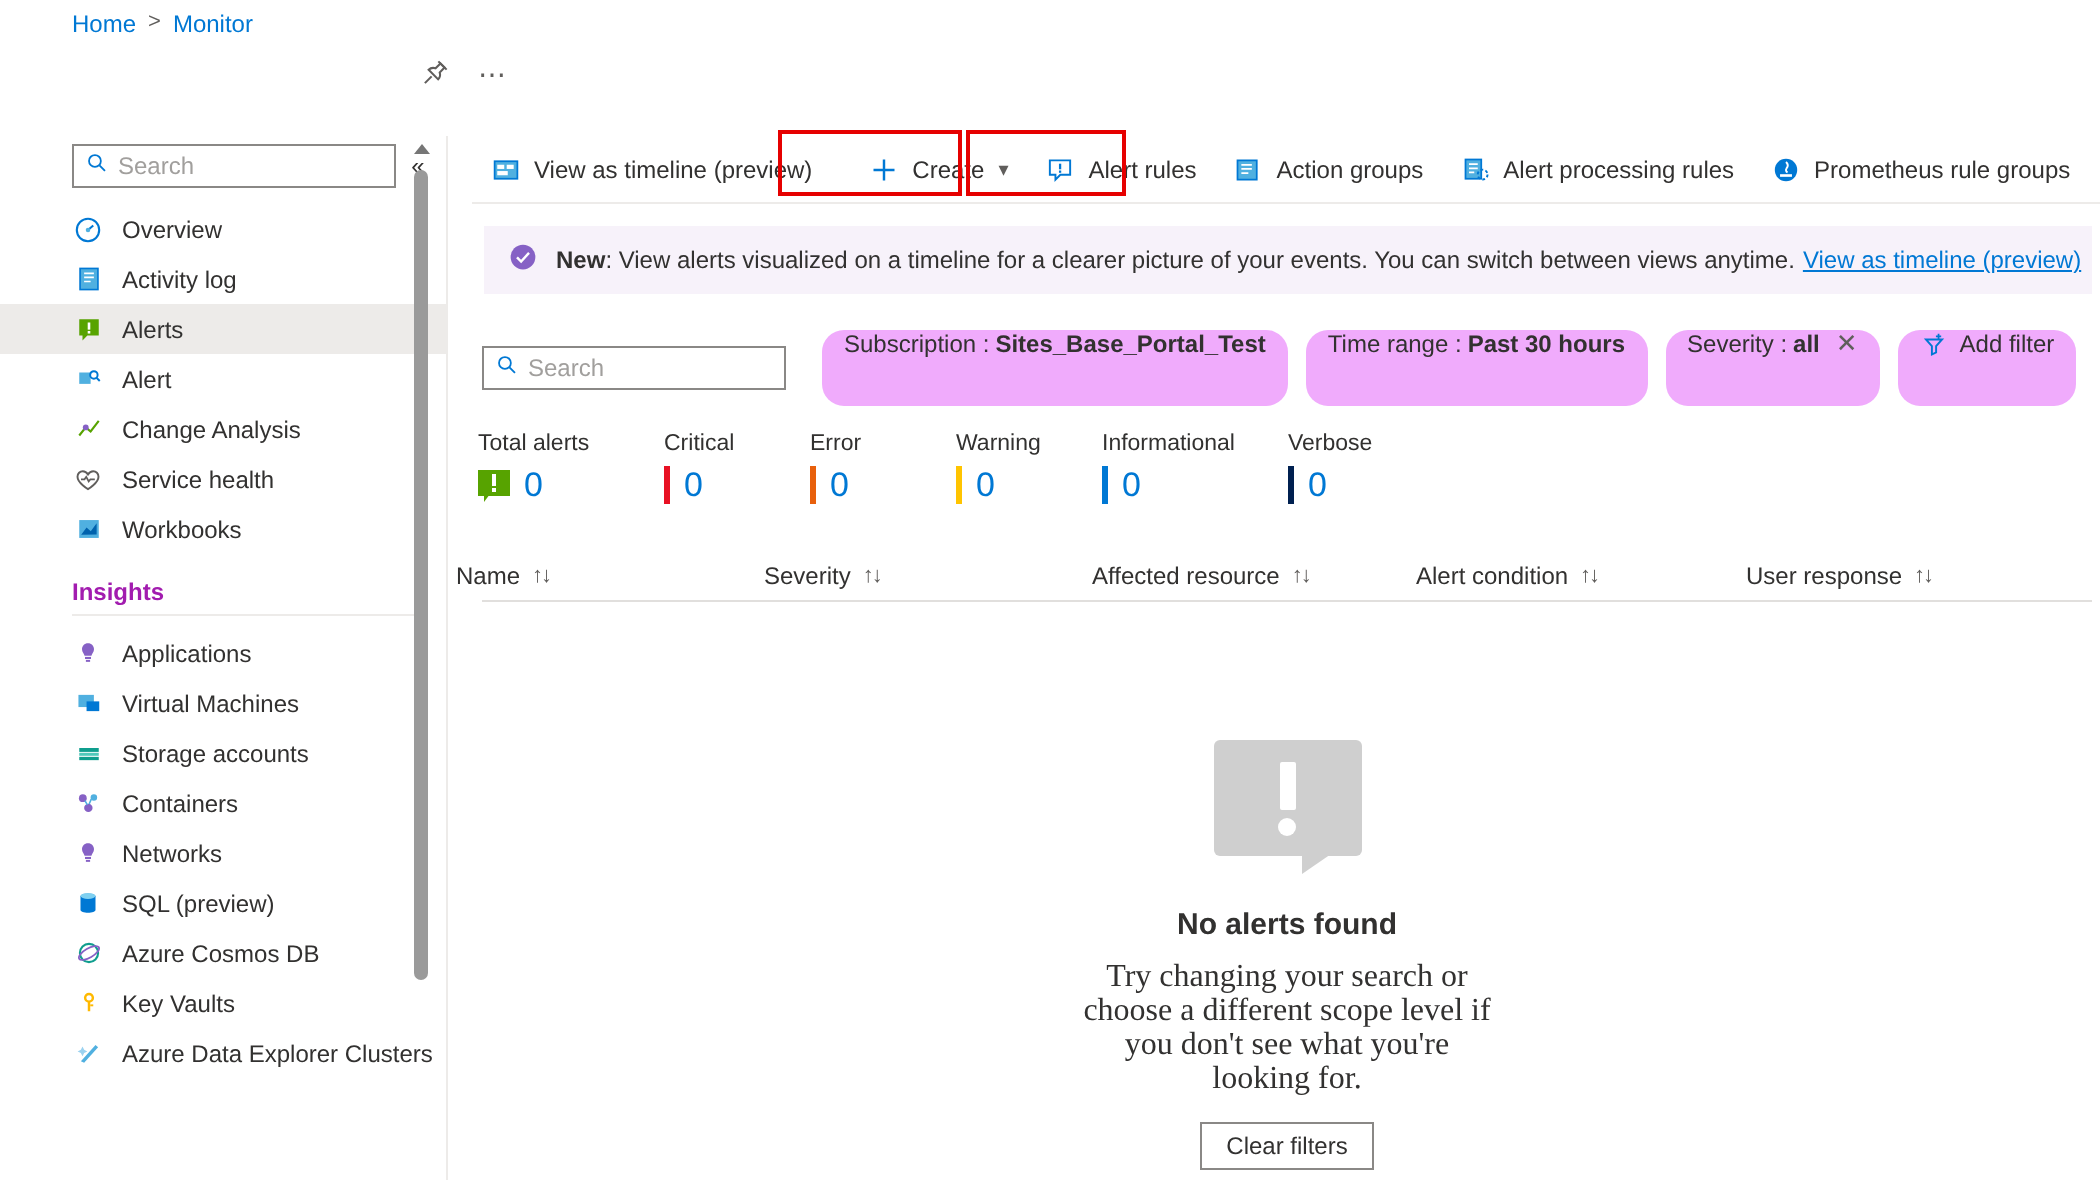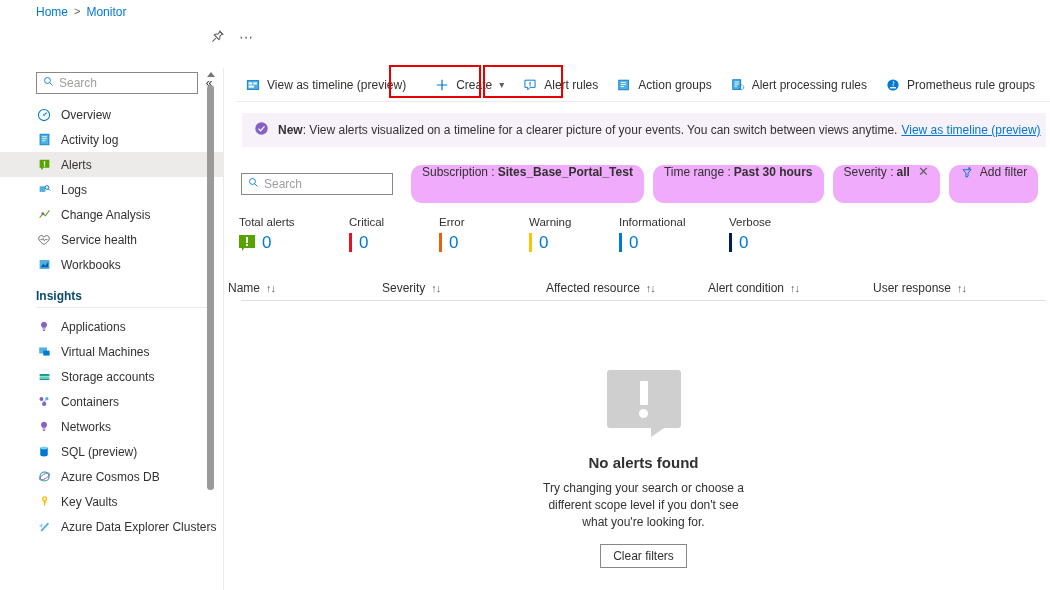--- a/index.html
+++ b/index.html
@@ -98,21 +98,21 @@
     font-size: 12px; color: #323130; cursor: pointer;
     white-space: nowrap;
   }
   .nav-item.active { background: #edebe9; }
   .nav-item .ico {
     width: 16px; height: 16px; margin-right: 9px;
     flex: 0 0 auto; display: flex; align-items: center; justify-content: center;
   }
   .nav-group-title {
     padding-left: 36px; font-size: 12px; font-weight: bold;
-    color: #0c4a6e; margin-top: 12px; margin-bottom: 2px;
+    color: #a21caf; margin-top: 12px; margin-bottom: 2px;
   }
   .nav-group-rule {
     margin: 4px 16px 6px 36px; border-top: 1px solid #edebe9;
   }
 
   
   .nav-scroll {
     position: absolute; right: 6px; top: 0; width: 14px; height: 522px;
   }
   .nav-scroll .up-arrow {
@@ -195,21 +195,21 @@
   .pill b { font-weight: bold; margin-left: 3px; }
   .pill .x {
     margin-left: 8px; color: #605e5c; font-size: 13px; line-height: 1;
   }
   .pill.addf { color: #323130; }
   .pill.addf .fi { margin-right: 6px; display: flex; }
 
   
   .sevrow {
     position: absolute; left: 239px; top: 216px;
-    display: flex; align-items: flex-end; gap: 17px;
+    display: flex; align-items: flex-end;
   }
   .sevcell { width: 73px; }
   .sevcell.first { width: 93px; }
   .sevlabel { font-size: 11.5px; color: #323130; margin-bottom: 3px; }
   .sevval { display: flex; align-items: center; height: 22px; }
   .sevbar { width: 3px; height: 19px; margin-right: 7px; flex: 0 0 auto; }
   .sevnum { font-size: 17px; color: #0078d4; line-height: 19px; }
   .sevicon {
     width: 16px; height: 15px; position: relative; margin-right: 7px; flex: 0 0 auto;
   }
@@ -258,22 +258,22 @@
     background: #fff; border-radius: 1px;
   }
   .empty-ico .dot {
     position: absolute; left: 32.5px; top: 39px; width: 9px; height: 9px;
     background: #fff; border-radius: 50%;
   }
   .empty-title {
     margin-top: 18px; font-size: 15px; font-weight: bold; color: #323130;
   }
   .empty-desc {
-    margin-top: 9px; font-size: 12px; color: #323130;
-    text-align: center; line-height: 17px; max-width: 205px;
+    margin-top: 9px; font-size: 16px; color: #323130;
+    text-align: center; line-height: 17px; max-width: 205px; font-family: Liberation Serif, serif;
   }
   .empty-btn {
     margin-top: 13px; height: 24px; min-width: 82px;
     border: 1px solid #8a8886; background: #fff;
     font-size: 12px; color: #323130;
     display: flex; align-items: center; justify-content: center;
     padding: 0 12px; cursor: pointer;
     font-family: "Liberation Sans", sans-serif;
   }
 </style>
@@ -360,21 +360,21 @@
         <span>Alerts</span>
       </div>
       <div class="nav-item">
         <span class="ico">
           <svg width="13" height="13" viewBox="0 0 16 16">
               <rect x="2" y="4" width="7" height="7" fill="#50b0e0"></rect>
               <circle cx="11" cy="5.5" r="2.3" fill="none" stroke="#0078d4" stroke-width="1.2"></circle>
               <path d="M12.6 7.2l2 2" stroke="#0078d4" stroke-width="1.2"></path>
             </svg>
         </span>
-        <span>Logs</span>
+        <span>Alert</span>
       </div>
       <div class="nav-item">
         <span class="ico">
           <svg width="13" height="13" viewBox="0 0 16 16">
               <path d="M2 12L6 7l3 2.5 5-6.5" fill="none" stroke="#57a300" stroke-width="1.3"></path>
               <circle cx="6" cy="7" r="1.8" fill="#8661c5"></circle>
             </svg>
         </span>
         <span>Change Analysis</span>
       </div>

